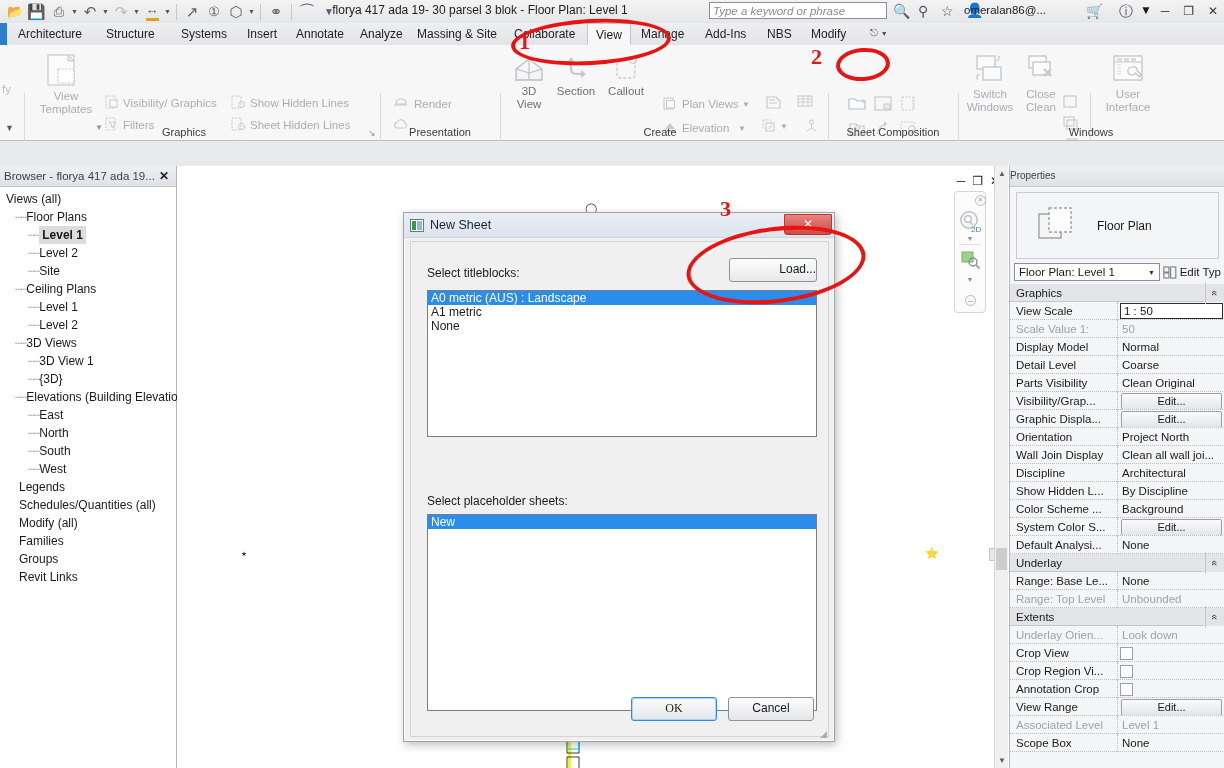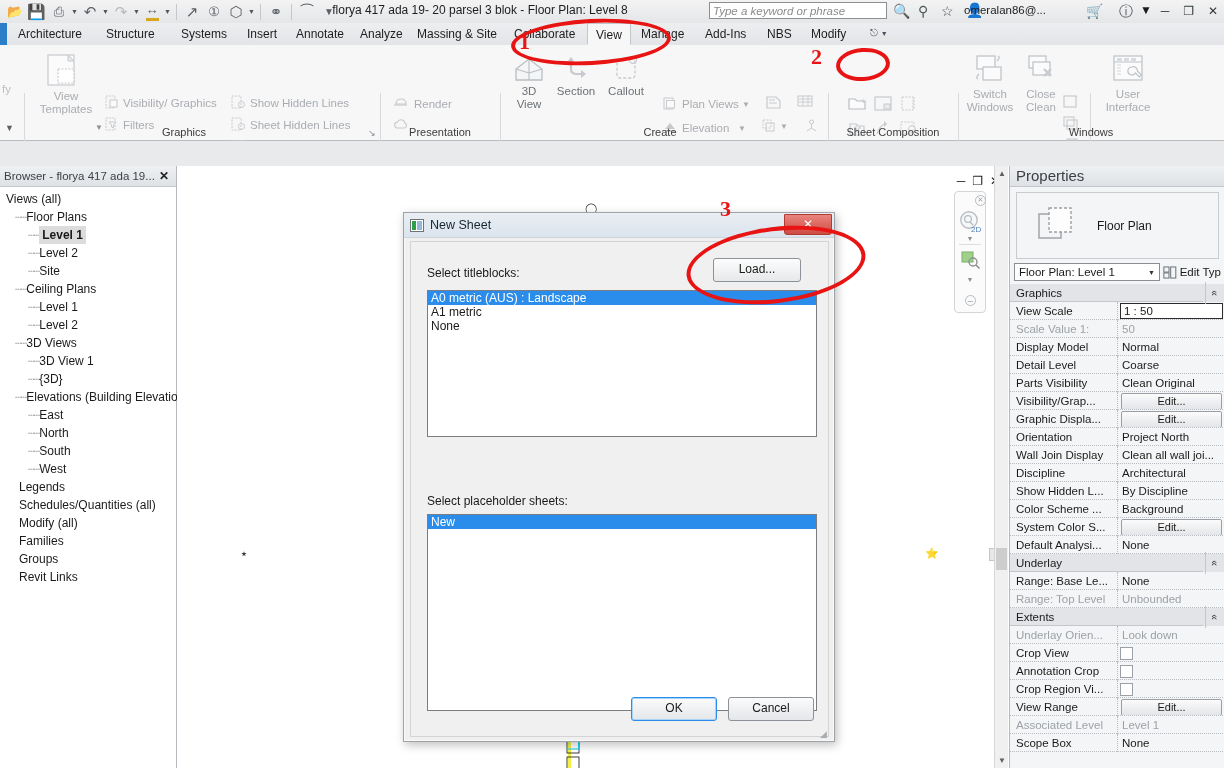--- a/index.html
+++ b/index.html
@@ -72,21 +72,21 @@
   .navbar{position:absolute;right:22px;top:25px;width:30px;height:120px;
       background:#fbfbfb;border:1px solid #d3d6d9;border-radius:4px;}
   .navitem{position:absolute;left:0;width:30px;text-align:center;color:#9aa0a6;}
   .circ{position:absolute;width:9px;height:9px;border-radius:50%;border:1px solid #b6bbc0;color:#9aa0a6;
       font-size:7px;line-height:8px;text-align:center;}
   .gizmo{position:absolute;color:#3a3a3a;font-size:11px;}
 
   
   .props{position:absolute;left:1009px;top:166px;width:215px;height:602px;background:#f4f5f6;
       border-left:1px solid #b5b9bd;}
-  .prophdr{height:20px;line-height:20px;padding-left:6px;font-size:15px;color:#3b3f44;
+  .prophdr{height:20px;line-height:20px;font-size:10px;color:#3b3f44;
       background:linear-gradient(#eef0f2,#dfe2e5);border-bottom:1px solid #c3c6ca;}
   .propthumb{margin:5px 6px 0 6px;height:65px;background:#f4f5f6;border:1px solid #c8cbcf;
       display:flex;align-items:center;}
   .ptype{margin:4px 4px 0 4px;display:flex;align-items:center;gap:3px;}
   .typesel{flex:0 0 146px;height:18px;background:#fff;border:1px solid #8b8f94;font-size:11.5px;
       display:flex;align-items:center;padding-left:4px;box-sizing:border-box;position:relative;}
   .typesel .arw{position:absolute;right:4px;font-size:7px;color:#333;}
   .edittype{font-size:11.5px;color:#1a1a1a;white-space:nowrap;}
   .ptable{margin-top:3px;font-size:11.5px;}
   .prow{display:flex;height:18px;align-items:stretch;}
@@ -117,21 +117,21 @@
   .dlgbody{position:absolute;left:6px;top:28px;width:417px;height:494px;
       background:#f0f0f0;border:1px solid #d4d4d4;}
   .fieldlbl{position:absolute;font-size:12px;color:#1a1a1a;}
   .listbox{position:absolute;background:#fff;border:1px solid #7a7e83;overflow:hidden;}
   .lbitem{height:14px;line-height:14px;font-size:12px;padding-left:3px;white-space:nowrap;}
   .lbitem.sel{background:#2a8dec;color:#fff;}
   .loadbtn{position:absolute;background:linear-gradient(#fdfdfd,#e6e8ea);
       border:1px solid #8d9298;border-radius:3px;font-size:12px;text-align:center;}
   .dbtn{position:absolute;height:22px;line-height:21px;text-align:center;font-size:12px;
       background:linear-gradient(#fbfbfb,#e4e6e9);border:1px solid #8d9298;border-radius:3px;}
-  .dbtn.def{border:1px solid #2a8dec;box-shadow:0 0 0 1px #a8d4f7 inset;}
+  .dbtn.def{border:1px solid #2a8dec;box-shadow:0 0 0 1px #a8d4f7 inset;font-family:Liberation Serif, serif;}
   .grip{position:absolute;right:4px;bottom:2px;width:10px;height:10px;color:#a9adb2;font-size:9px;}
 
   
   .anno{position:absolute;border:4px solid #e81313;border-radius:50%;pointer-events:none;}
   .annonum{position:absolute;color:#e81313;font-size:22px;font-weight:bold;
       font-family:"Liberation Serif", serif;}
 
   
   .plan{position:absolute;left:388px;top:483px;width:16px;height:168px;}
 </style>
@@ -159,21 +159,21 @@
     <div class="qbtn">①</div>
     <div class="qbtn" style="font-size:15px;">⬡</div>
     <div class="qcaret">▼</div>
     <div class="qsep"></div>
     <div class="qbtn" style="font-size:15px;">⚭</div>
     <div class="qsep"></div>
     <div class="qbtn" style="font-size:14px;">⏜</div>
     <div class="qbtn" style="font-size:10px;">▼</div>
   </div>
 
-  <div class="appttl">florya 417 ada 19- 20 parsel 3 blok - Floor Plan: Level 8</div>
+  <div class="appttl">florya 417 ada 19- 30 parsel 3 blok - Floor Plan: Level 1</div>
   <div class="searchbox">Type a keyword or phrase</div>
   <div class="qicon" style="left:893px;">🔍</div>
   <div class="qicon" style="left:918px;">⚲</div>
   <div class="qicon" style="left:941px;">☆</div>
   <div class="qicon" style="left:966px;top:2px;">👤</div>
   <div class="acct">omeralan86@...</div>
   <div class="qicon" style="left:1086px;">🛒</div>
   <div class="qicon" style="left:1119px;">ⓘ</div>
   <div class="qcaret" style="position:absolute;left:1140px;top:3px;">▼</div>
   <div class="wbtns">
@@ -709,27 +709,27 @@
           <div class="k dim">Underlay Orien...</div>
           <div class="v dim">Look down</div>
         </div>
         <div class="prow">
           <div class="k">Crop View</div>
           <div class="v" style="padding: 0px;">
             <span class="vchk" style="display: block;"></span>
           </div>
         </div>
         <div class="prow">
-          <div class="k">Annotation Crop</div>
+          <div class="k">Crop Region Vi...</div>
           <div class="v" style="padding: 0px;">
             <span class="vchk" style="display: block;"></span>
           </div>
         </div>
         <div class="prow">
-          <div class="k">Crop Region Vi...</div>
+          <div class="k">Annotation Crop</div>
           <div class="v" style="padding: 0px;">
             <span class="vchk" style="display: block;"></span>
           </div>
         </div>
         <div class="prow">
           <div class="k">View Range</div>
           <div class="v" style="padding: 0px;">
             <span class="vbtn">Edit...</span>
           </div>
         </div>
@@ -749,21 +749,21 @@
       <svg width="14" height="13" viewBox="0 0 14 13">
         <rect x="0.5" y="0.5" width="13" height="12" fill="#fff" stroke="#6f7479"></rect>
         <rect x="2" y="2" width="4" height="9" fill="#2f9e44"></rect>
         <rect x="7" y="2" width="5" height="9" fill="#94b8d8"></rect>
       </svg>
       <span class="tt">New Sheet</span>
       <div class="dlgclose">✕</div>
     </div>
     <div class="dlgbody">
       <div class="fieldlbl" style="left:16px;top:24px;">Select titleblocks:</div>
-      <div class="loadbtn" style="left:302px;top:16px;width:86px;height:22px;line-height:21px;">Load...</div>
+      <div class="loadbtn" style="left:318px;top:16px;width:86px;height:22px;line-height:21px;text-align:right;">Load...</div>
       <div class="listbox" style="left:16px;top:48px;width:388px;height:145px;" id="tb-list">
           <div class="lbitem sel">A0 metric (AUS) : Landscape</div>
           <div class="lbitem">A1 metric</div>
           <div class="lbitem">None</div>
         </div>
 
       <div class="fieldlbl" style="left:16px;top:252px;">Select placeholder sheets:</div>
       <div class="listbox" style="left:16px;top:272px;width:388px;height:195px;" id="ph-list">
           <div class="lbitem sel">New</div>
         </div>

